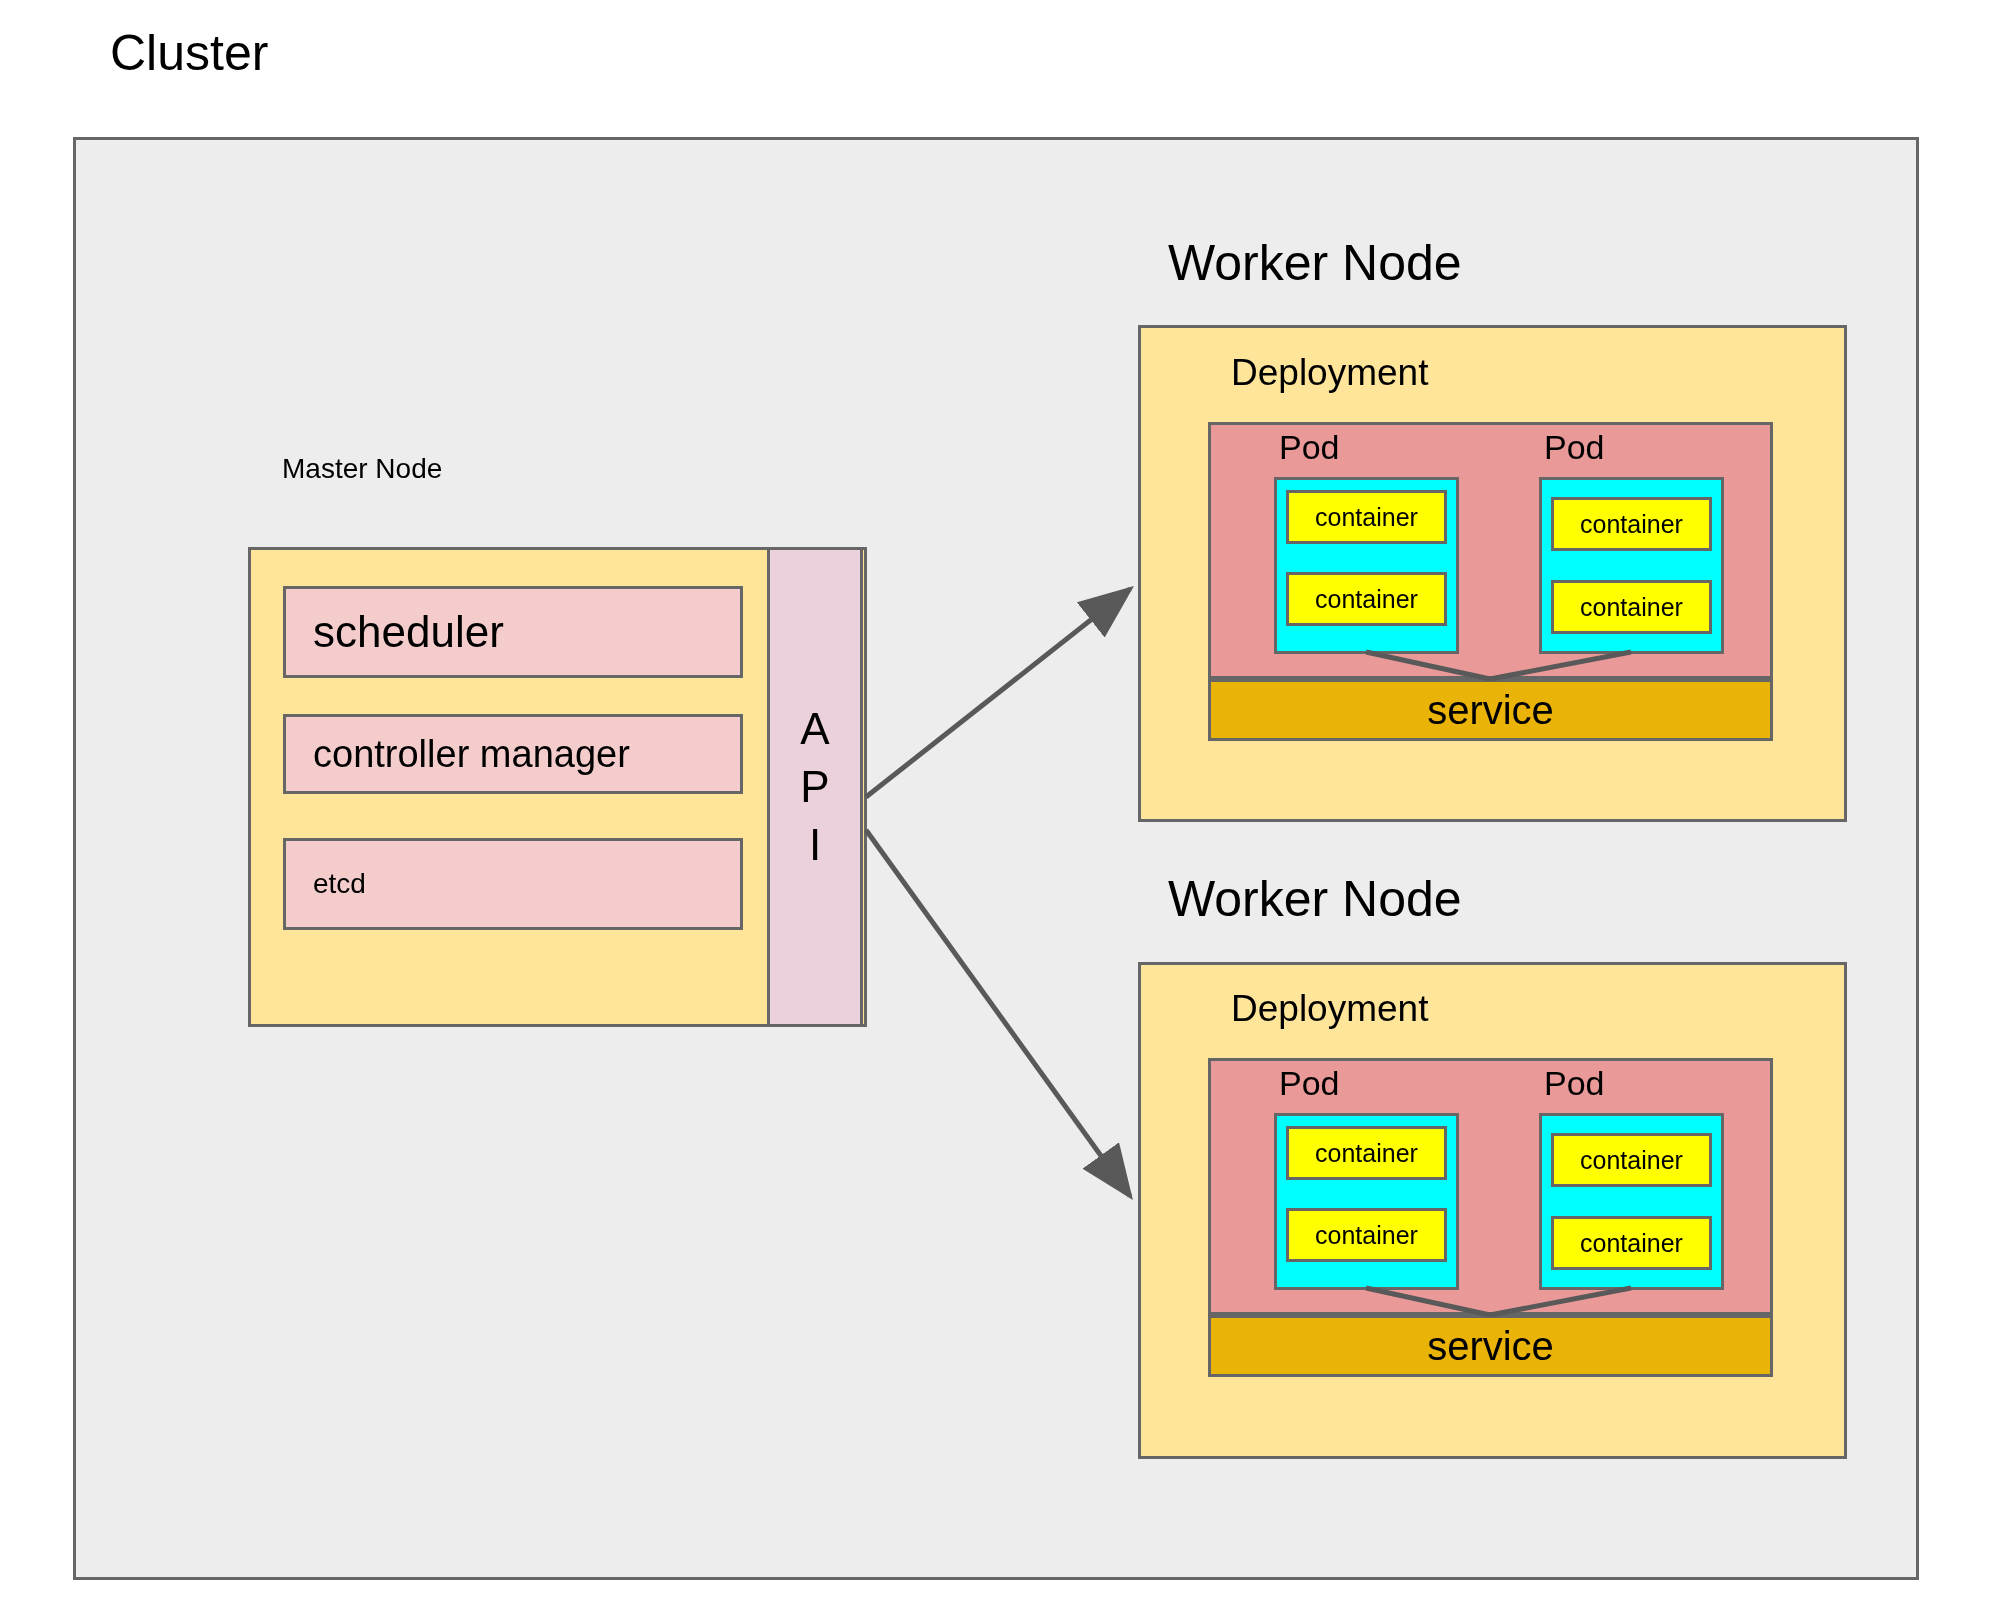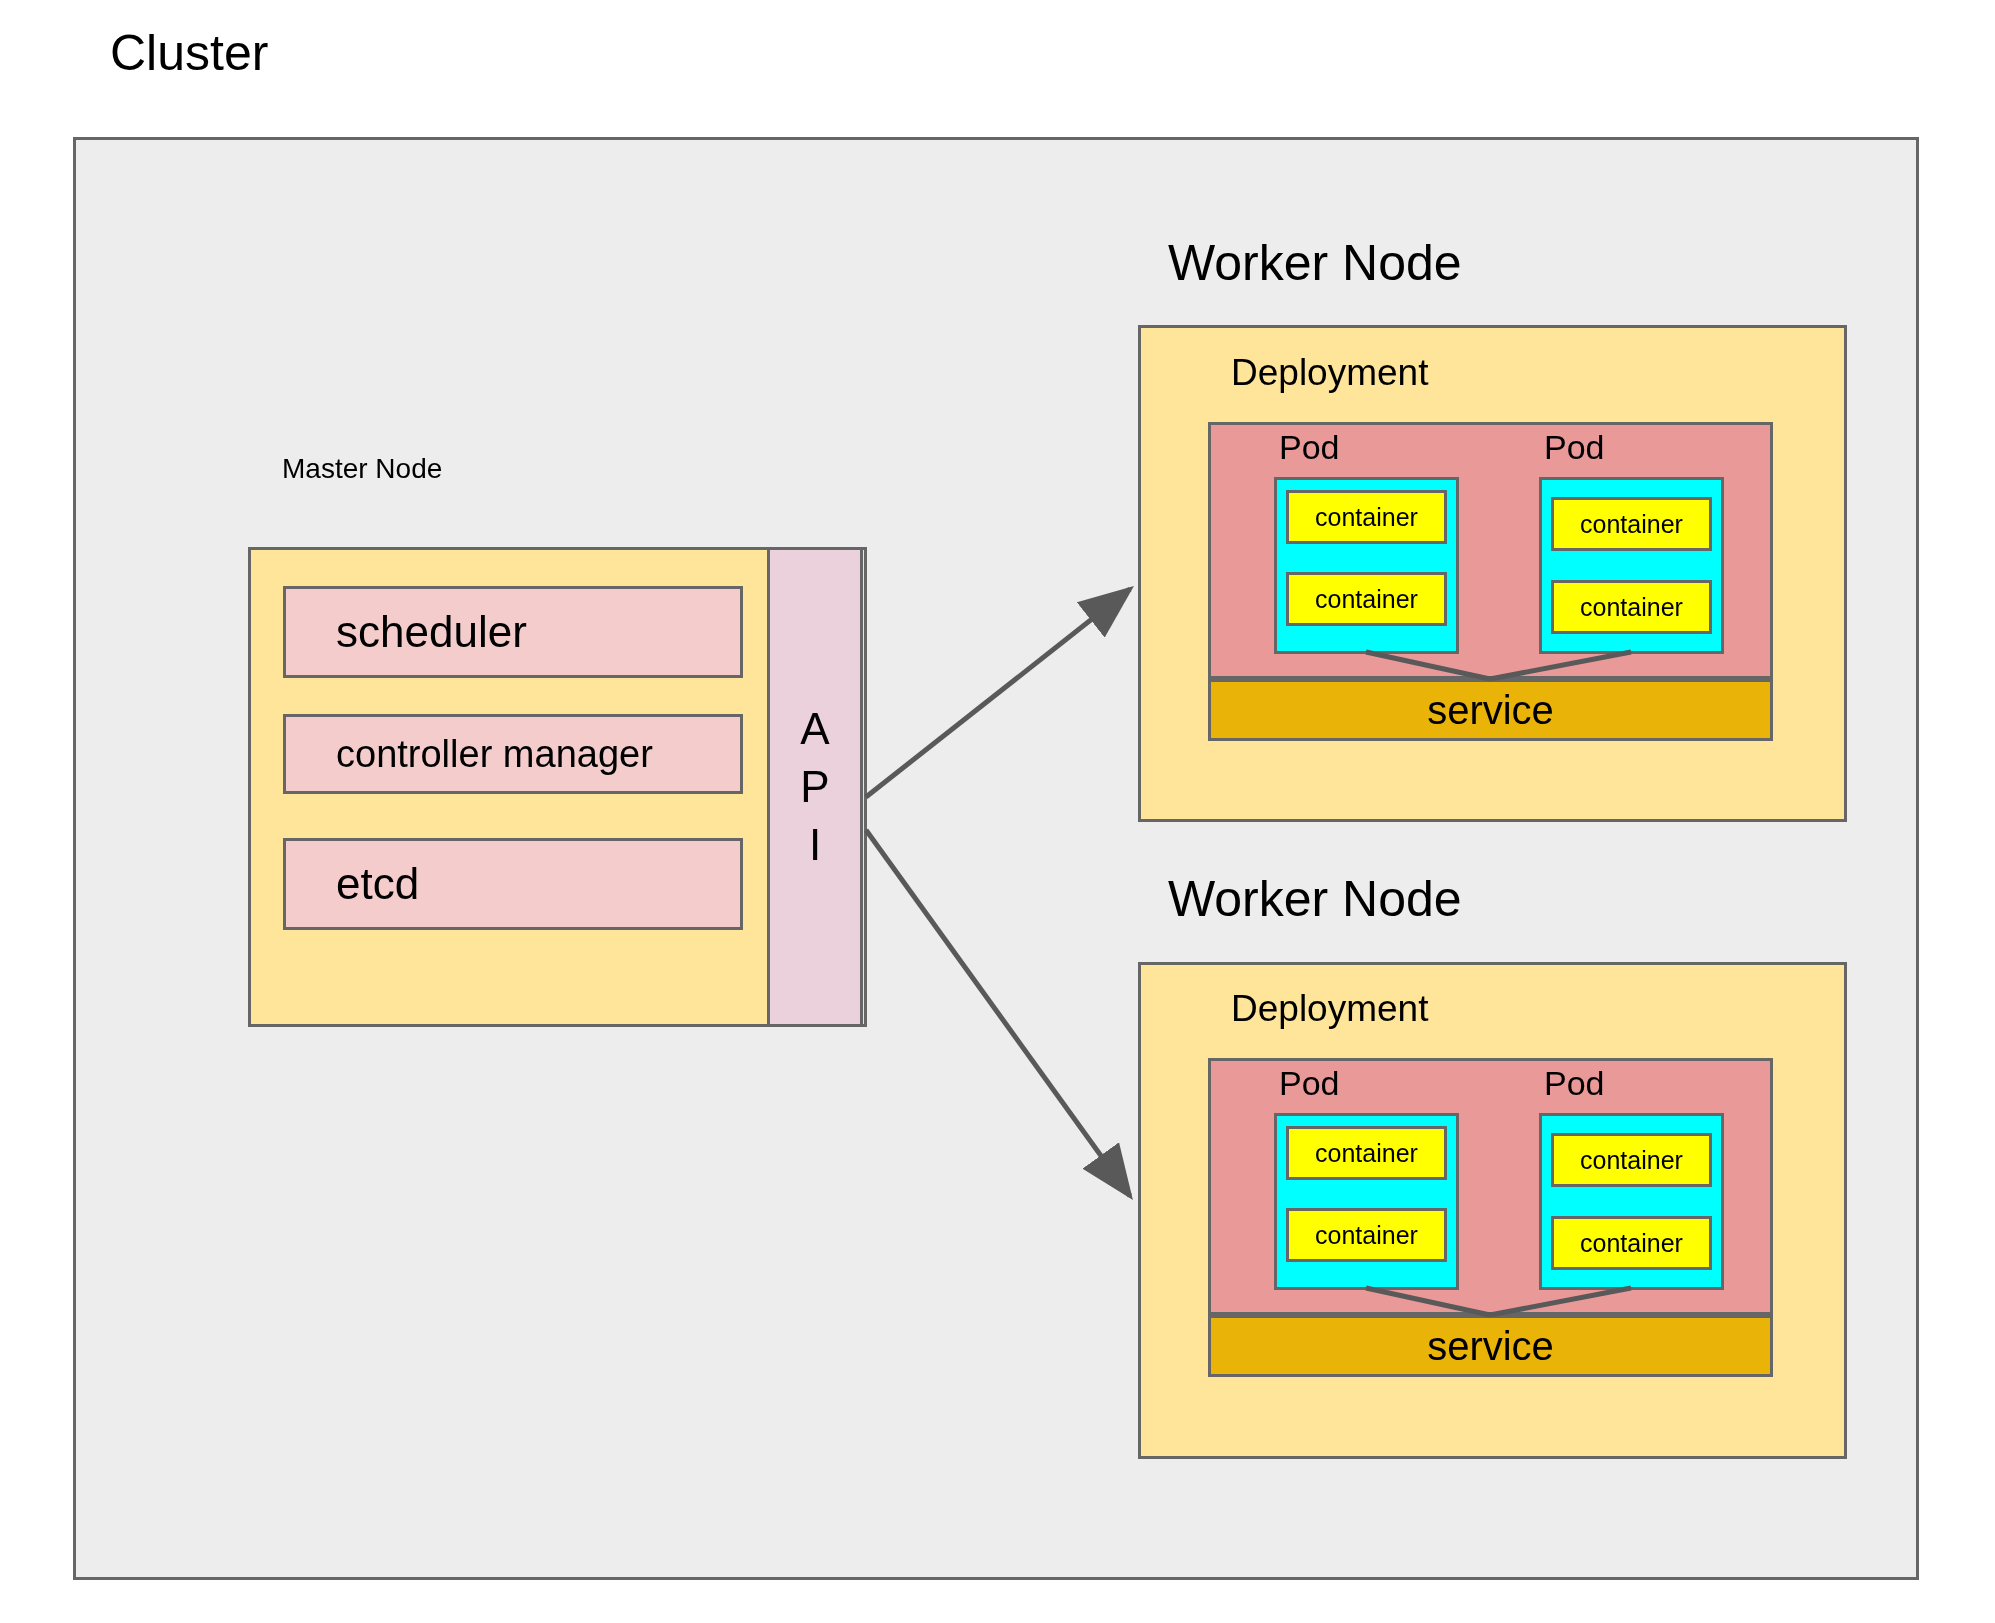--- a/index.html
+++ b/index.html
@@ -49,24 +49,24 @@
     border: 3px solid #666666;
   }
   .master-comp {
     background: #f4cccc;
     border: 3px solid #666666;
     display: flex;
     align-items: center;
     left: 283px;
     width: 460px;
   }
-  .master-comp span { padding-left: 50px; }
+  .master-comp span { padding-left: 27px; }
   .comp-scheduler { top: 586px; height: 92px; font-size: 44px; }
   .comp-controller { top: 714px; height: 80px; font-size: 38px; }
-  .comp-etcd { top: 838px; height: 92px; font-size: 44px; }
+  .comp-etcd { top: 838px; height: 92px; font-size: 28px; }
 
   
   .api-box {
     left: 767px; top: 547px;
     width: 96px; height: 480px;
     background: #ead1dc;
     border: 3px solid #666666;
     display: flex;
     flex-direction: column;
     align-items: center;

